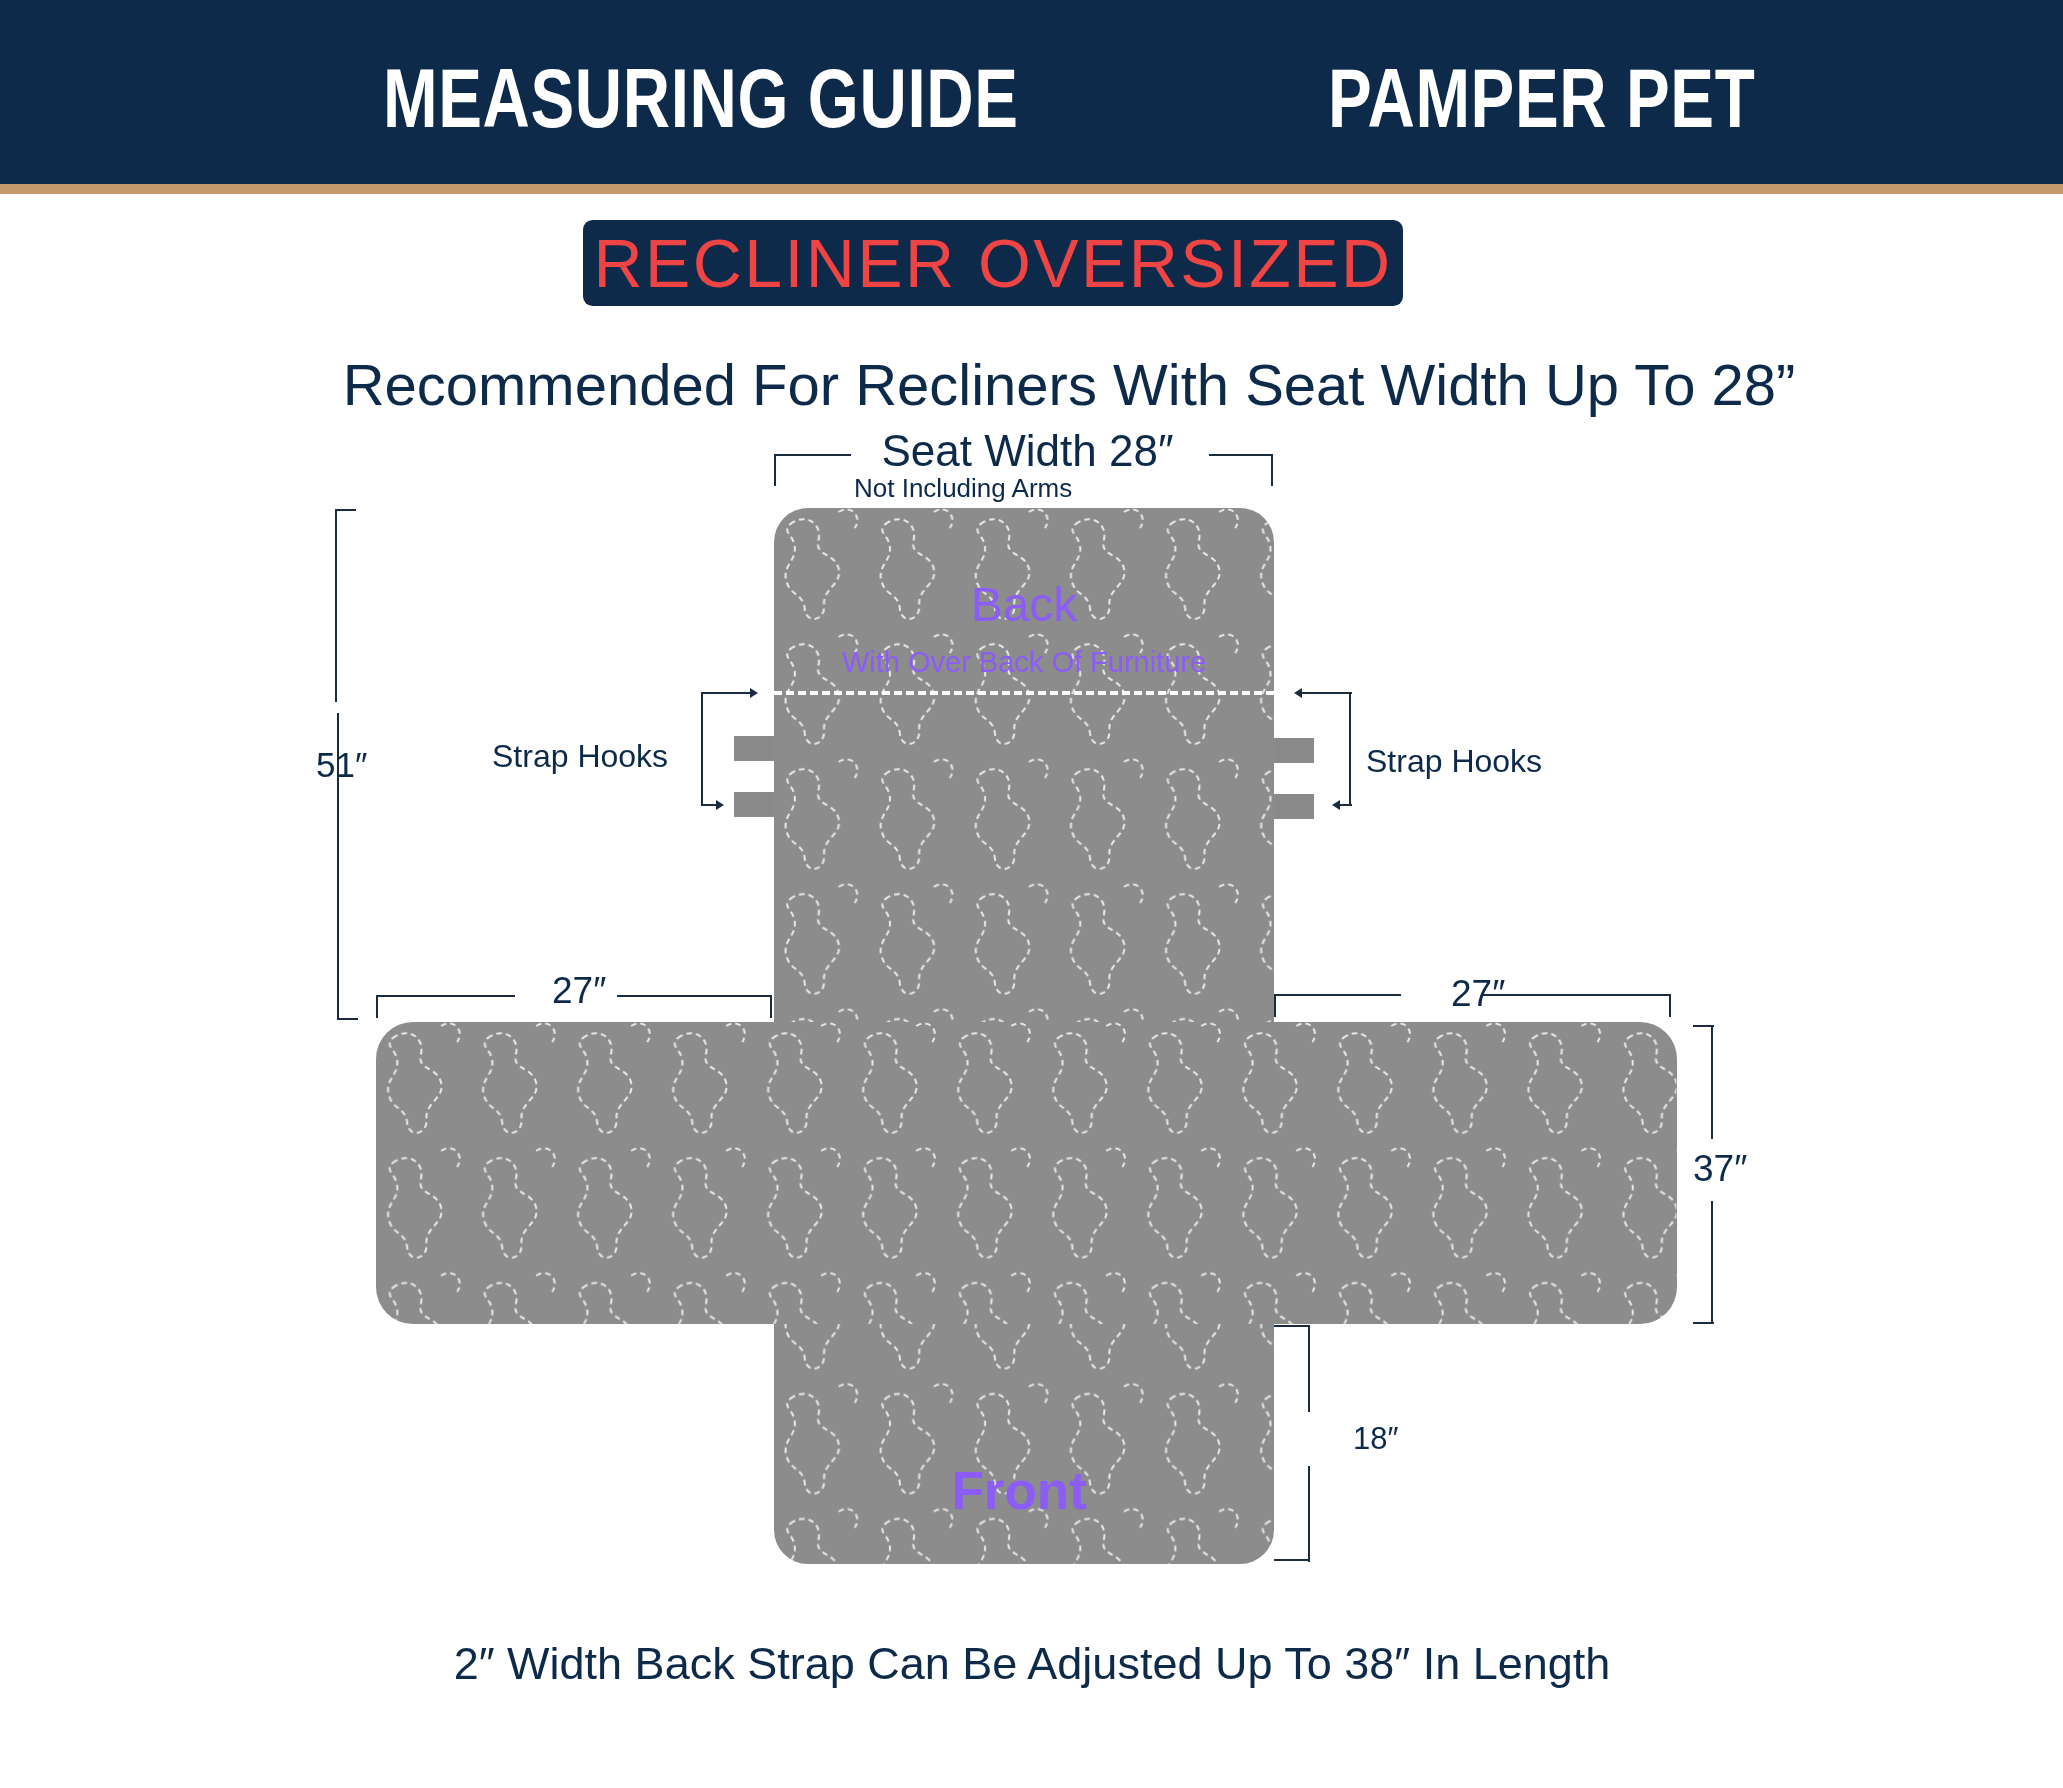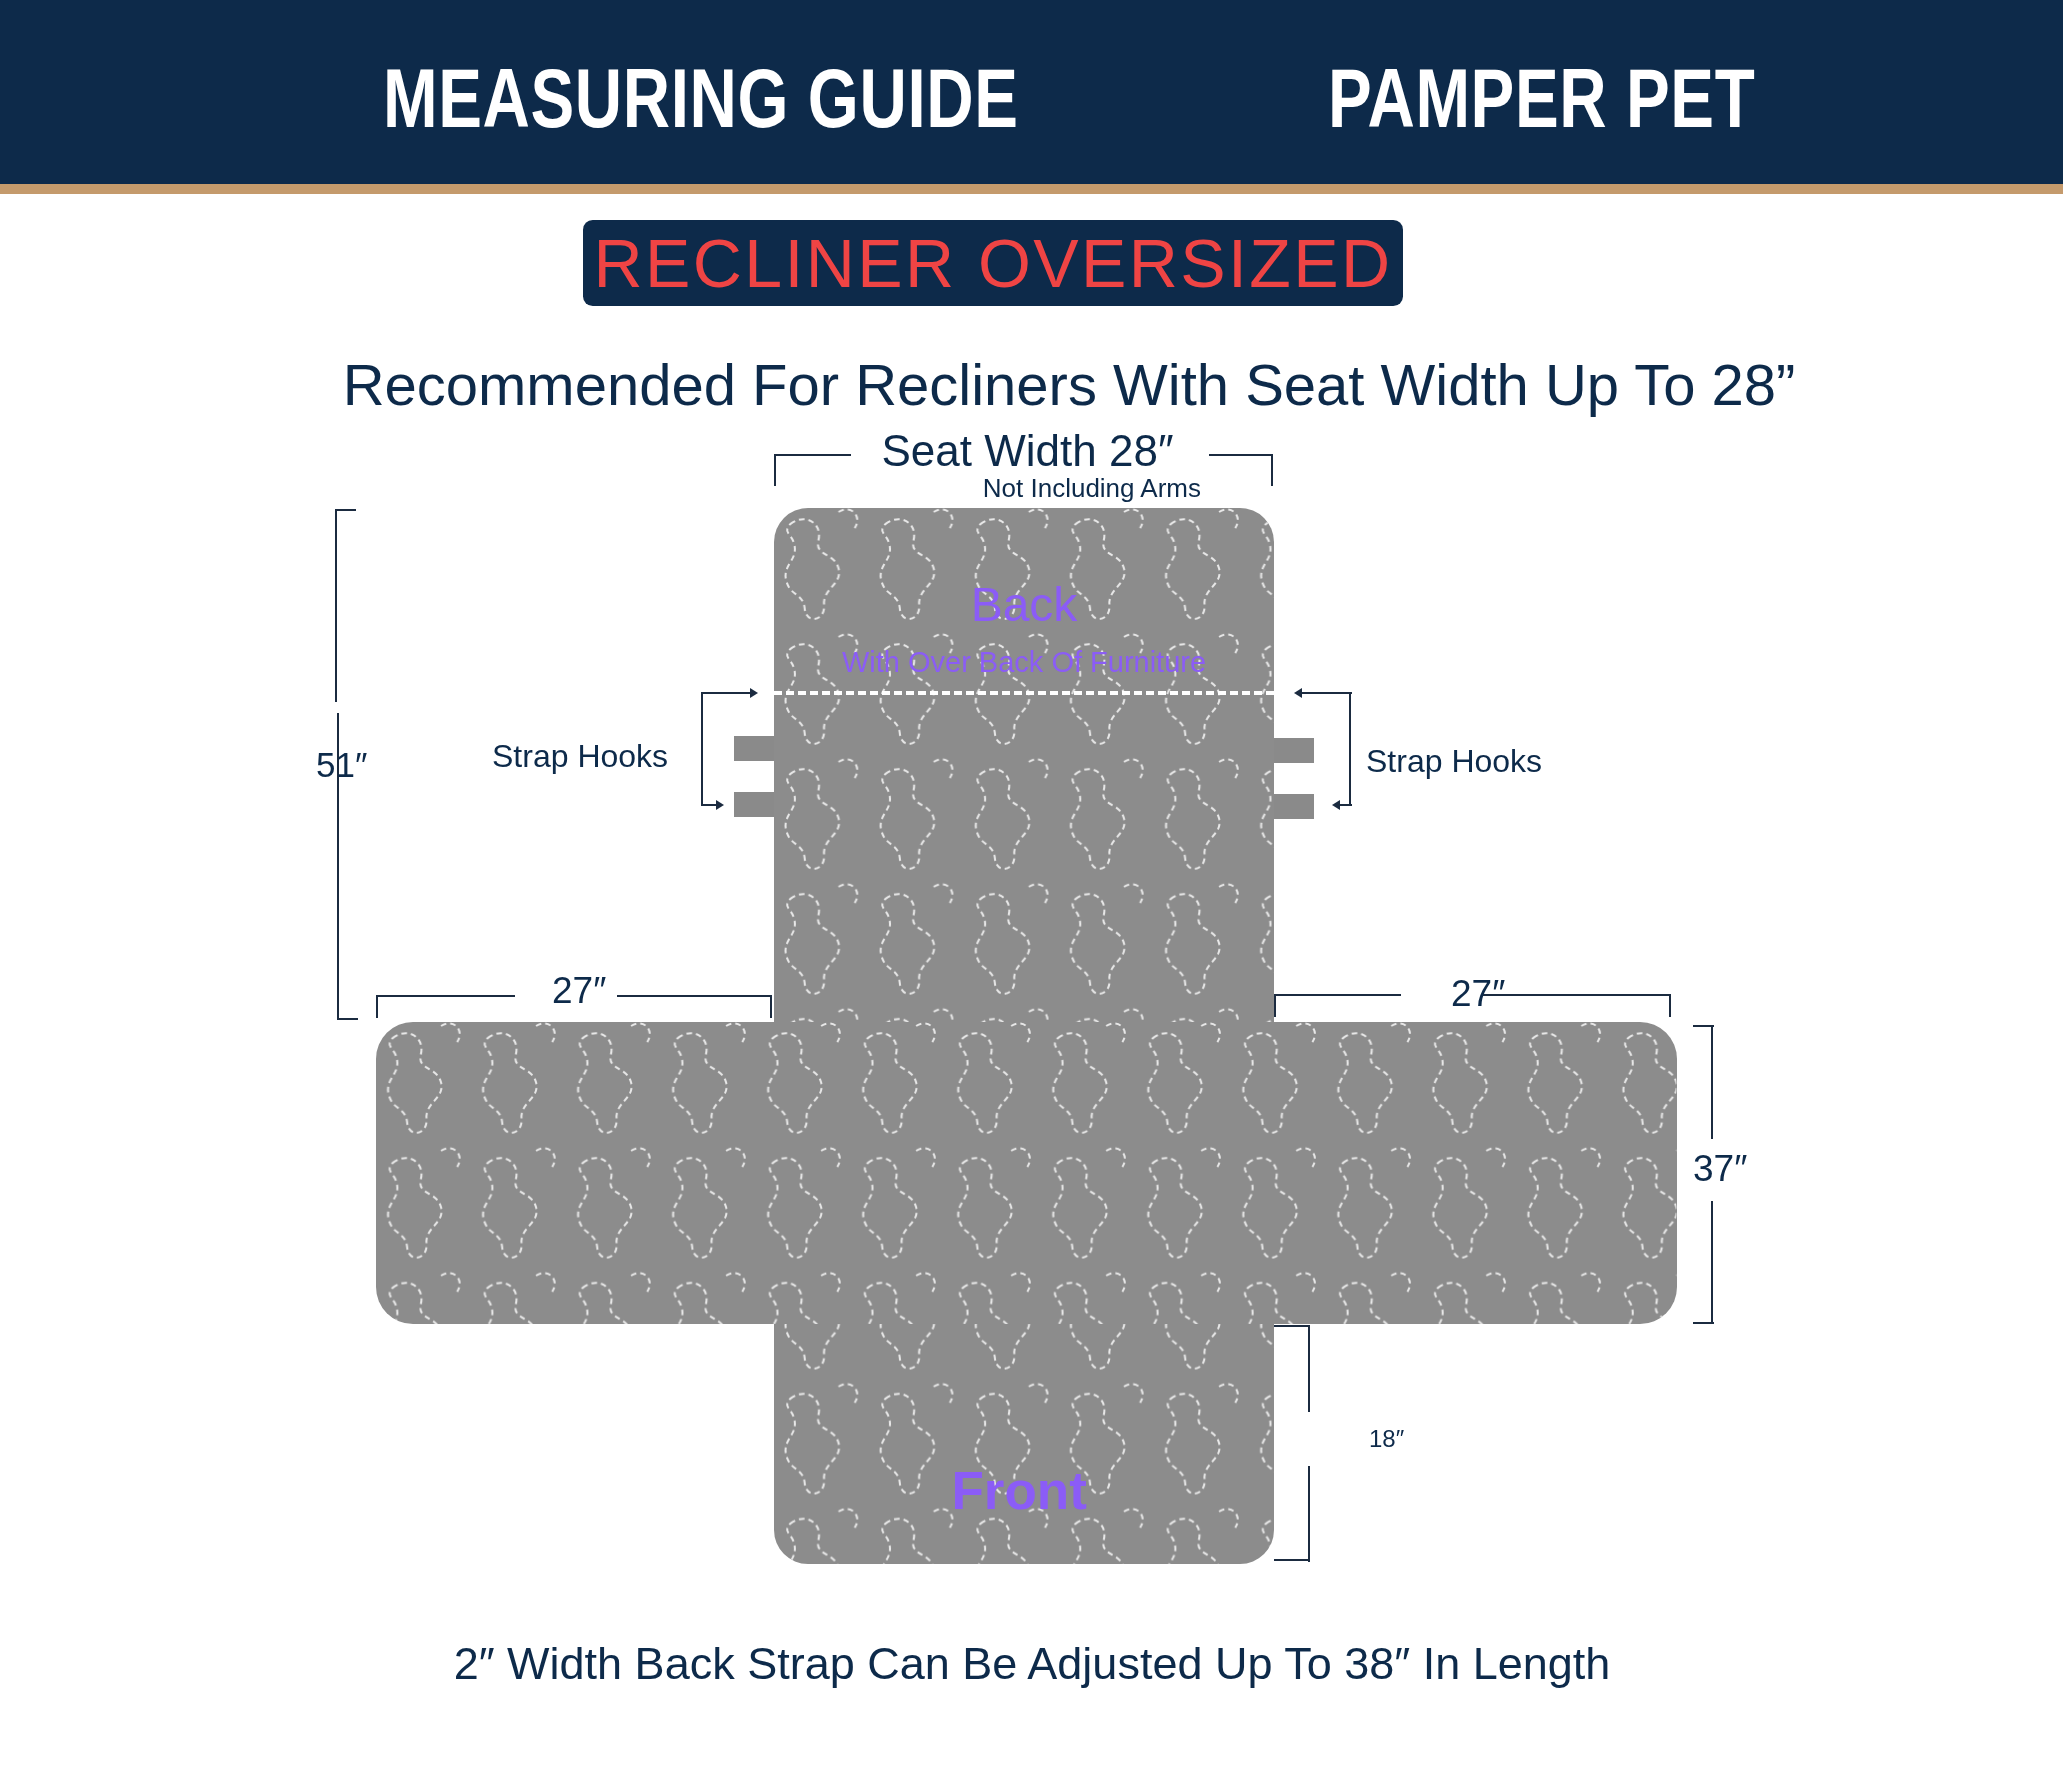--- a/index.html
+++ b/index.html
@@ -37,21 +37,21 @@
 
 <div class="badge">RECLINER OVERSIZED</div>
 
 <div class="rec">Recommended For Recliners With Seat Width Up To 28”</div>
 
 <div class="line" style="left:774px; top:454px; width:77px; height:2.4px;"></div>
 <div class="line" style="left:774px; top:454px; width:2.4px; height:32px;"></div>
 <div class="line" style="left:1209px; top:454px; width:64px; height:2.4px;"></div>
 <div class="line" style="left:1271px; top:454px; width:2.4px; height:32px;"></div>
 <div class="lbl" style="left:854px; top:423px; width:347px; text-align:center; font-size:44px; line-height:56px;">Seat Width 28″</div>
-<div class="lbl" style="left:854px; top:472px; width:347px; text-align:right; font-size:26px; line-height:32px;">Not Including Arms</div>
+<div class="lbl" style="left:854px; top:472px; width:347px; text-align:left; font-size:26px; line-height:32px;">Not Including Arms</div>
 
 <div class="line" style="left:335px; top:509px; width:21px; height:2.4px;"></div>
 <div class="line" style="left:335px; top:509px; width:2.4px; height:193px;"></div>
 <div class="line" style="left:337px; top:713px; width:2.4px; height:306px;"></div>
 <div class="line" style="left:337px; top:1018px; width:21px; height:2.4px;"></div>
 <div class="lbl" style="left:316px; top:742px; font-size:35px; line-height:45px;">51″</div>
 
 <div class="line" style="left:376px; top:995px; width:2.4px; height:22.6px;"></div>
 <div class="line" style="left:376px; top:995px; width:139px; height:2.4px;"></div>
 <div class="line" style="left:617px; top:995px; width:155px; height:2.4px;"></div>
@@ -67,21 +67,21 @@
 <div class="line" style="left:1693px; top:1025px; width:21px; height:2.4px;"></div>
 <div class="line" style="left:1711px; top:1025px; width:2.4px; height:114px;"></div>
 <div class="line" style="left:1711px; top:1201px; width:2.4px; height:123px;"></div>
 <div class="line" style="left:1693px; top:1322px; width:21px; height:2.4px;"></div>
 <div class="lbl" style="left:1693px; top:1145px; font-size:37px; line-height:47px;">37″</div>
 
 <div class="line" style="left:1274px; top:1325px; width:36px; height:2.4px;"></div>
 <div class="line" style="left:1308px; top:1325px; width:2.4px; height:87px;"></div>
 <div class="line" style="left:1308px; top:1466px; width:2.4px; height:96px;"></div>
 <div class="line" style="left:1274px; top:1559px; width:36px; height:2.4px;"></div>
-<div class="lbl" style="left:1353px; top:1416px; font-size:24px; line-height:45px;margin-left:16px;">18″</div>
+<div class="lbl" style="left:1353px; top:1416px; font-size:31px; line-height:45px;">18″</div>
 
 <div class="panel" style="left:774px; top:508px; width:500px; height:1056px; border-radius:34px;">
   <svg viewBox="0 0 620 1310" width="500" height="1056">
       <rect width="100%" height="100%" fill="url(#quilt)"></rect>
     </svg>
 </div>
 <div class="panel" style="left:376px; top:1022px; width:1301px; height:302px; border-radius:37px;">
   <svg viewBox="0 0 1614 375" width="1301" height="302">
       <rect width="100%" height="100%" fill="url(#quilt)"></rect>
     </svg>

